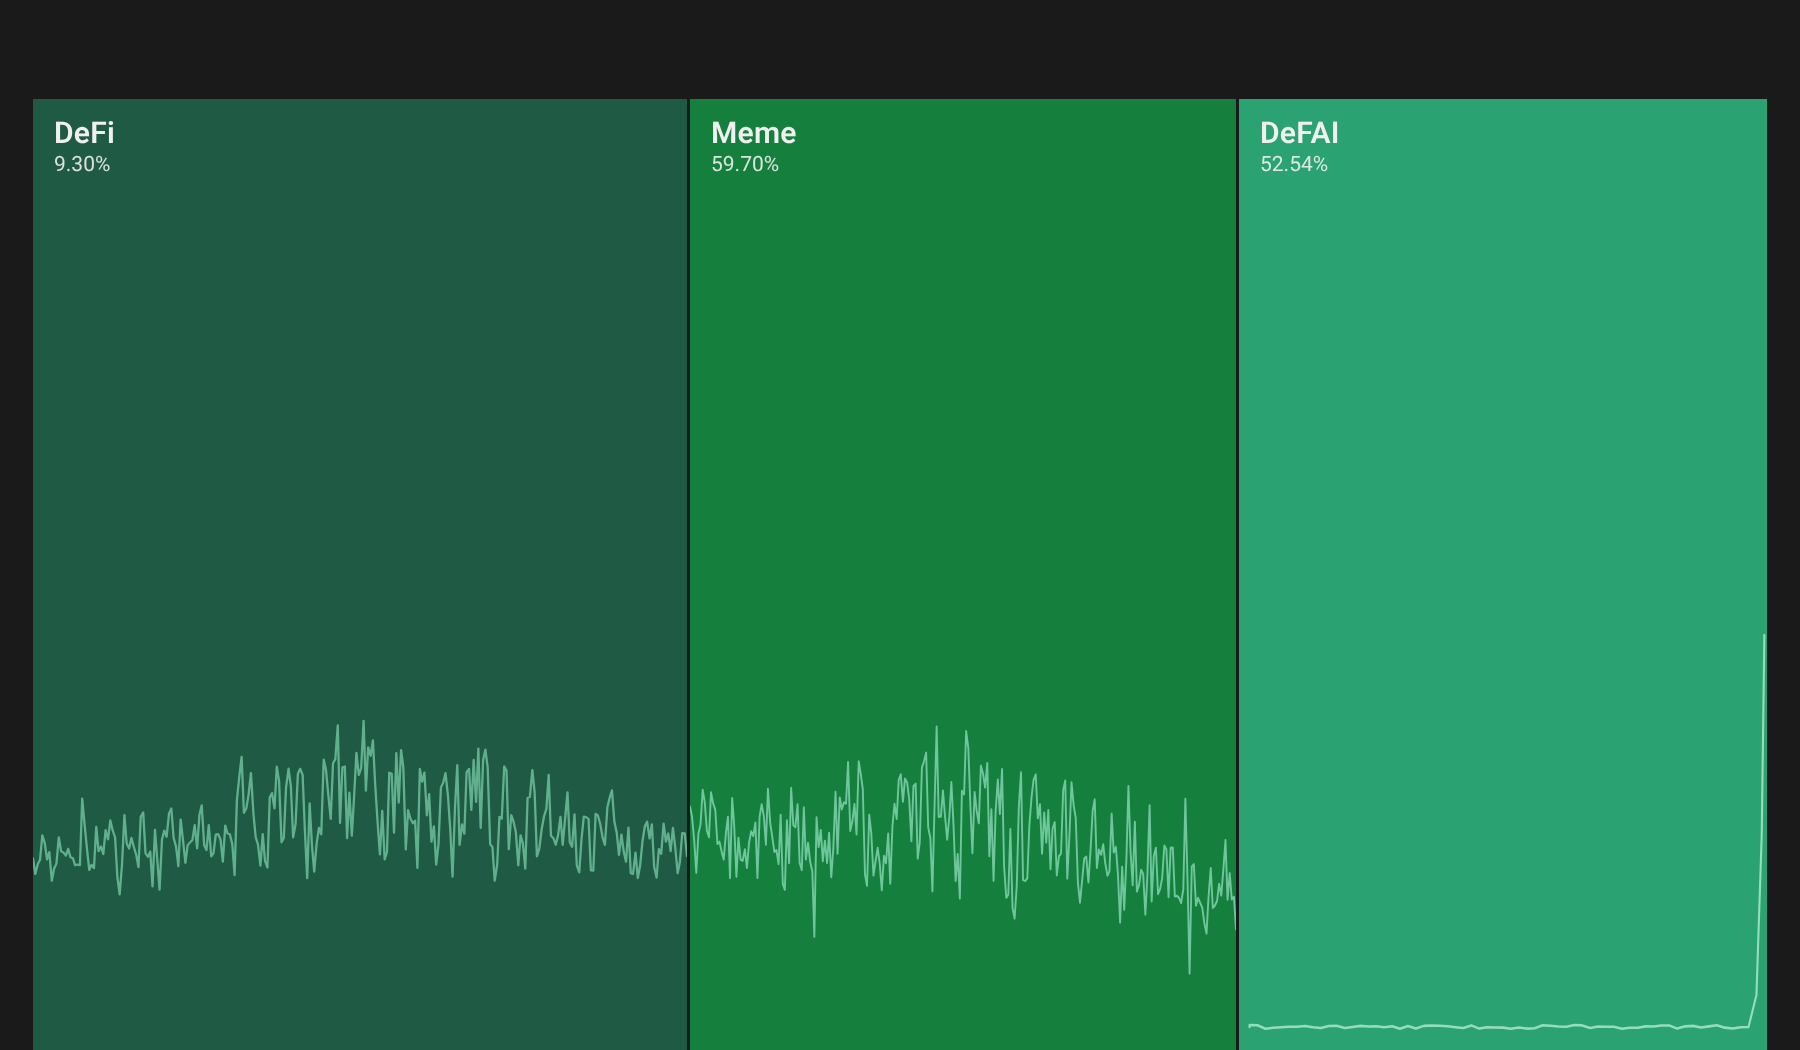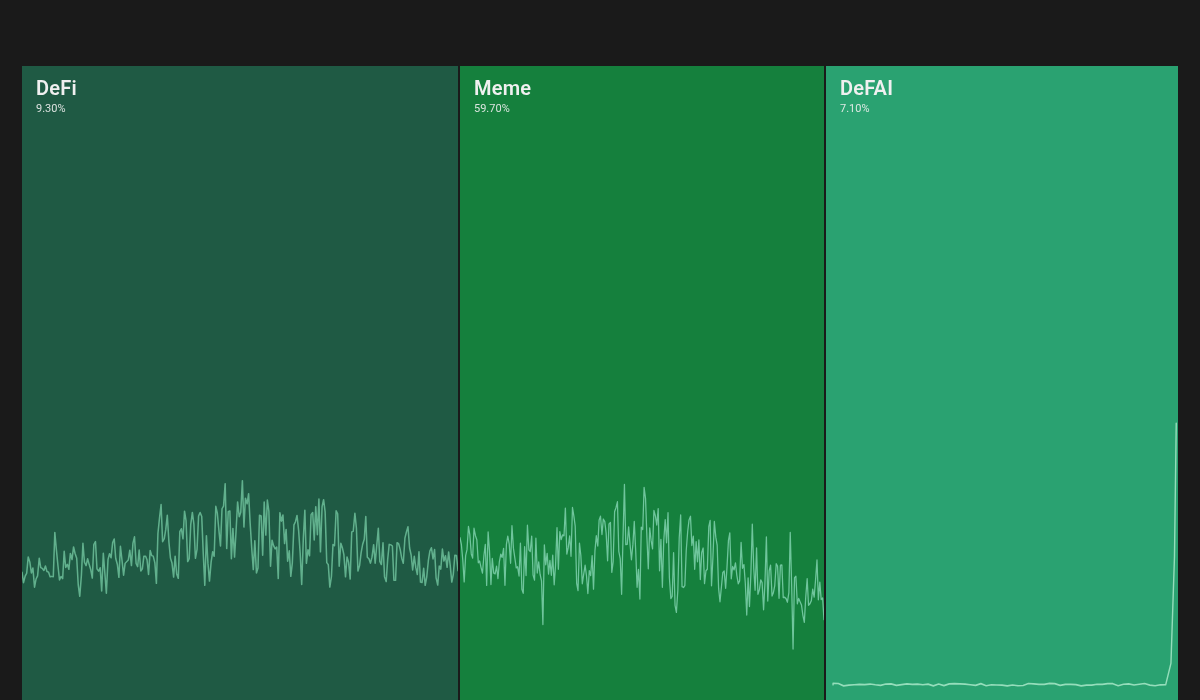--- a/index.html
+++ b/index.html
@@ -30,21 +30,21 @@
       left: 14px;
       z-index: 2;
       color: #f0f0f0;
     }
     .tile-title {
       font-size: 20px;
       font-weight: 600;
       letter-spacing: 0.2px;
     }
     .tile-pct {
-      font-size: 11px;
+      font-size: 14px;
       font-weight: 400;
       margin-top: 2px;
       opacity: 0.9;
     }
     .tile svg.spark {
       position: absolute;
       left: 0;
       bottom: 0;
       width: 100%;
       z-index: 1;
@@ -68,19 +68,19 @@
       <div class="tile-title">Meme</div>
       <div class="tile-pct">59.70%</div>
     </div>
     <svg class="spark" viewBox="0 0 400 300" preserveAspectRatio="none" style="height: 320px;">
         <path d="M0.0 127.3 L1.5 133.6 L3.1 148.6 L4.6 168.6 L6.2 144.0 L7.7 138.4 L9.3 116.8 L10.8 124.4 L12.4 142.4 L13.9 146.3 L15.4 118.4 L17.0 125.4 L18.5 129.2 L20.1 150.6 L21.6 149.2 L23.2 155.5 L24.7 160.3 L26.3 143.9 L27.8 133.6 L29.3 171.9 L30.9 121.9 L32.4 139.3 L34.0 171.1 L35.5 146.8 L37.1 160.4 L38.6 161.1 L40.2 154.0 L41.7 165.5 L43.2 150.2 L44.8 142.7 L46.3 145.6 L47.9 137.3 L49.4 171.8 L51.0 133.4 L52.5 125.8 L54.1 133.3 L55.6 151.1 L57.1 116.1 L58.7 137.0 L60.2 145.8 L61.8 155.5 L63.3 154.5 L64.9 163.1 L66.4 132.4 L68.0 175.6 L69.5 179.2 L71.0 135.8 L72.6 162.6 L74.1 115.6 L75.7 138.8 L77.2 140.1 L78.8 125.8 L80.3 162.3 L81.9 166.9 L83.4 127.8 L84.9 160.3 L86.5 150.0 L88.0 161.5 L89.6 167.7 L91.1 208.6 L92.7 134.0 L94.2 152.5 L95.8 142.0 L97.3 161.3 L98.8 148.7 L100.4 162.4 L101.9 143.7 L103.5 171.3 L105.0 153.2 L106.6 118.0 L108.1 156.7 L109.7 121.6 L111.2 129.0 L112.7 124.7 L114.3 125.4 L115.8 99.5 L117.4 142.5 L118.9 136.6 L120.5 125.7 L122.0 144.6 L123.6 99.0 L125.1 106.8 L126.6 116.3 L128.2 169.9 L129.7 176.7 L131.3 132.4 L132.8 143.9 L134.4 170.3 L135.9 161.6 L137.5 153.1 L139.0 162.9 L140.5 179.5 L142.1 158.1 L143.6 162.6 L145.2 144.1 L146.7 175.4 L148.3 139.6 L149.8 125.5 L151.4 134.9 L152.9 110.6 L154.4 107.1 L156.0 124.2 L157.5 109.8 L159.1 112.2 L160.6 122.9 L162.2 148.8 L163.7 114.4 L165.3 113.0 L166.8 159.7 L168.3 149.8 L169.9 102.8 L171.4 99.1 L173.0 93.6 L174.5 140.1 L176.1 147.1 L177.6 180.2 L179.2 125.2 L180.7 77.3 L182.2 133.7 L183.8 133.4 L185.3 117.2 L186.9 133.8 L188.4 147.9 L190.0 133.5 L191.5 112.0 L193.1 139.8 L194.6 173.7 L196.1 157.0 L197.7 184.7 L199.2 117.4 L200.8 119.5 L202.3 80.1 L203.9 90.6 L205.4 126.7 L206.9 156.3 L208.5 118.2 L210.0 129.8 L211.6 137.6 L213.1 101.7 L214.7 106.8 L216.2 115.3 L217.8 100.0 L219.3 158.2 L220.8 129.0 L222.4 173.6 L223.9 130.2 L225.5 110.4 L227.0 131.9 L228.6 103.8 L230.1 164.7 L231.7 184.2 L233.2 182.2 L234.7 141.4 L236.3 190.6 L237.8 197.2 L239.4 176.4 L240.9 127.5 L242.5 105.9 L244.0 173.1 L245.6 173.8 L247.1 172.1 L248.6 139.4 L250.2 121.4 L251.7 110.6 L253.3 107.2 L254.8 134.5 L256.4 125.9 L257.9 156.7 L259.5 131.0 L261.0 149.7 L262.5 129.4 L264.1 166.3 L265.6 141.2 L267.2 137.0 L268.7 170.2 L270.3 158.2 L271.8 156.7 L273.4 117.0 L274.9 111.0 L276.4 172.2 L278.0 144.8 L279.5 112.1 L281.1 126.7 L282.6 134.3 L284.2 175.0 L285.7 187.2 L287.3 173.2 L288.8 159.8 L290.3 158.5 L291.9 174.6 L293.4 155.0 L295.0 129.7 L296.5 122.8 L298.1 165.6 L299.6 154.2 L301.2 157.3 L302.7 150.9 L304.2 162.5 L305.8 170.4 L307.3 167.6 L308.9 131.7 L310.4 155.9 L312.0 152.5 L313.5 169.7 L315.1 199.7 L316.6 164.9 L318.1 191.7 L319.7 160.2 L321.2 114.5 L322.8 156.0 L324.3 176.4 L325.9 136.8 L327.4 180.3 L329.0 176.1 L330.5 166.8 L332.0 169.4 L333.6 194.8 L335.1 170.0 L336.7 126.5 L338.2 186.5 L339.8 158.1 L341.3 153.0 L342.9 181.9 L344.4 178.7 L345.9 172.0 L347.5 151.7 L349.0 154.0 L350.6 183.9 L352.1 153.1 L353.7 152.9 L355.2 183.3 L356.8 183.0 L358.3 184.3 L359.8 187.6 L361.4 178.8 L362.9 122.4 L364.5 173.5 L366.0 231.6 L367.6 164.7 L369.1 163.3 L370.7 189.2 L372.2 184.3 L373.7 187.3 L375.3 190.5 L376.8 200.0 L378.4 206.5 L379.9 183.3 L381.5 165.7 L383.0 190.6 L384.6 189.0 L386.1 186.3 L387.6 175.6 L389.2 182.8 L390.7 167.0 L392.3 148.2 L393.8 185.4 L395.4 168.9 L396.9 185.2 L398.5 183.7 L400.0 204.0 " fill="none" stroke="#7fd1ad" stroke-width="1.4" stroke-linejoin="round" stroke-linecap="round" opacity="0.85"></path>
       </svg>
   </div>
   <div class="tile tile-2" style="background: rgb(42, 162, 113);">
     <div class="tile-header">
       <div class="tile-title">DeFAI</div>
-      <div class="tile-pct">7.10%</div>
+      <div class="tile-pct">52.54%</div>
     </div>
     <svg class="spark" viewBox="0 0 400 300" preserveAspectRatio="none" style="height: 320px;">
         <path d="M8 265 L8.0 263.8 L14.0 263.9 L20.0 266.1 L26.0 265.5 L32.0 265.1 L38.0 264.8 L44.0 264.9 L50.0 264.4 L56.0 265.1 L62.0 265.6 L68.0 264.4 L74.0 264.2 L80.0 265.6 L86.0 265.0 L92.0 264.3 L98.0 264.7 L104.0 264.5 L110.0 265.1 L116.0 264.5 L122.0 266.1 L128.0 264.4 L134.0 265.9 L140.0 264.3 L146.0 264.1 L152.0 264.2 L158.0 264.5 L164.0 265.1 L170.0 265.6 L176.0 264.0 L182.0 266.0 L188.0 265.1 L194.0 265.3 L200.0 265.4 L206.0 266.1 L212.0 265.3 L218.0 266.0 L224.0 265.8 L230.0 263.9 L236.0 264.2 L242.0 264.7 L248.0 264.8 L254.0 263.8 L260.0 264.0 L266.0 265.6 L272.0 264.7 L278.0 264.8 L284.0 264.9 L290.0 266.1 L296.0 265.5 L302.0 265.5 L308.0 264.6 L314.0 264.7 L320.0 264.1 L326.0 264.1 L332.0 266.0 L338.0 264.6 L344.0 264.3 L350.0 265.3 L356.0 264.6 L362.0 263.9 L368.0 265.4 L374.0 266.0 L380.0 265.1 L386.0 265 L392.0 245 L396.0 145 L398.0 20 L398.0 20 " fill="none" stroke="#a8e8c8" stroke-width="1.6" stroke-linejoin="round" stroke-linecap="round" opacity="0.85"></path>
       </svg>
   </div>
 </div>
 
 </body></html>

